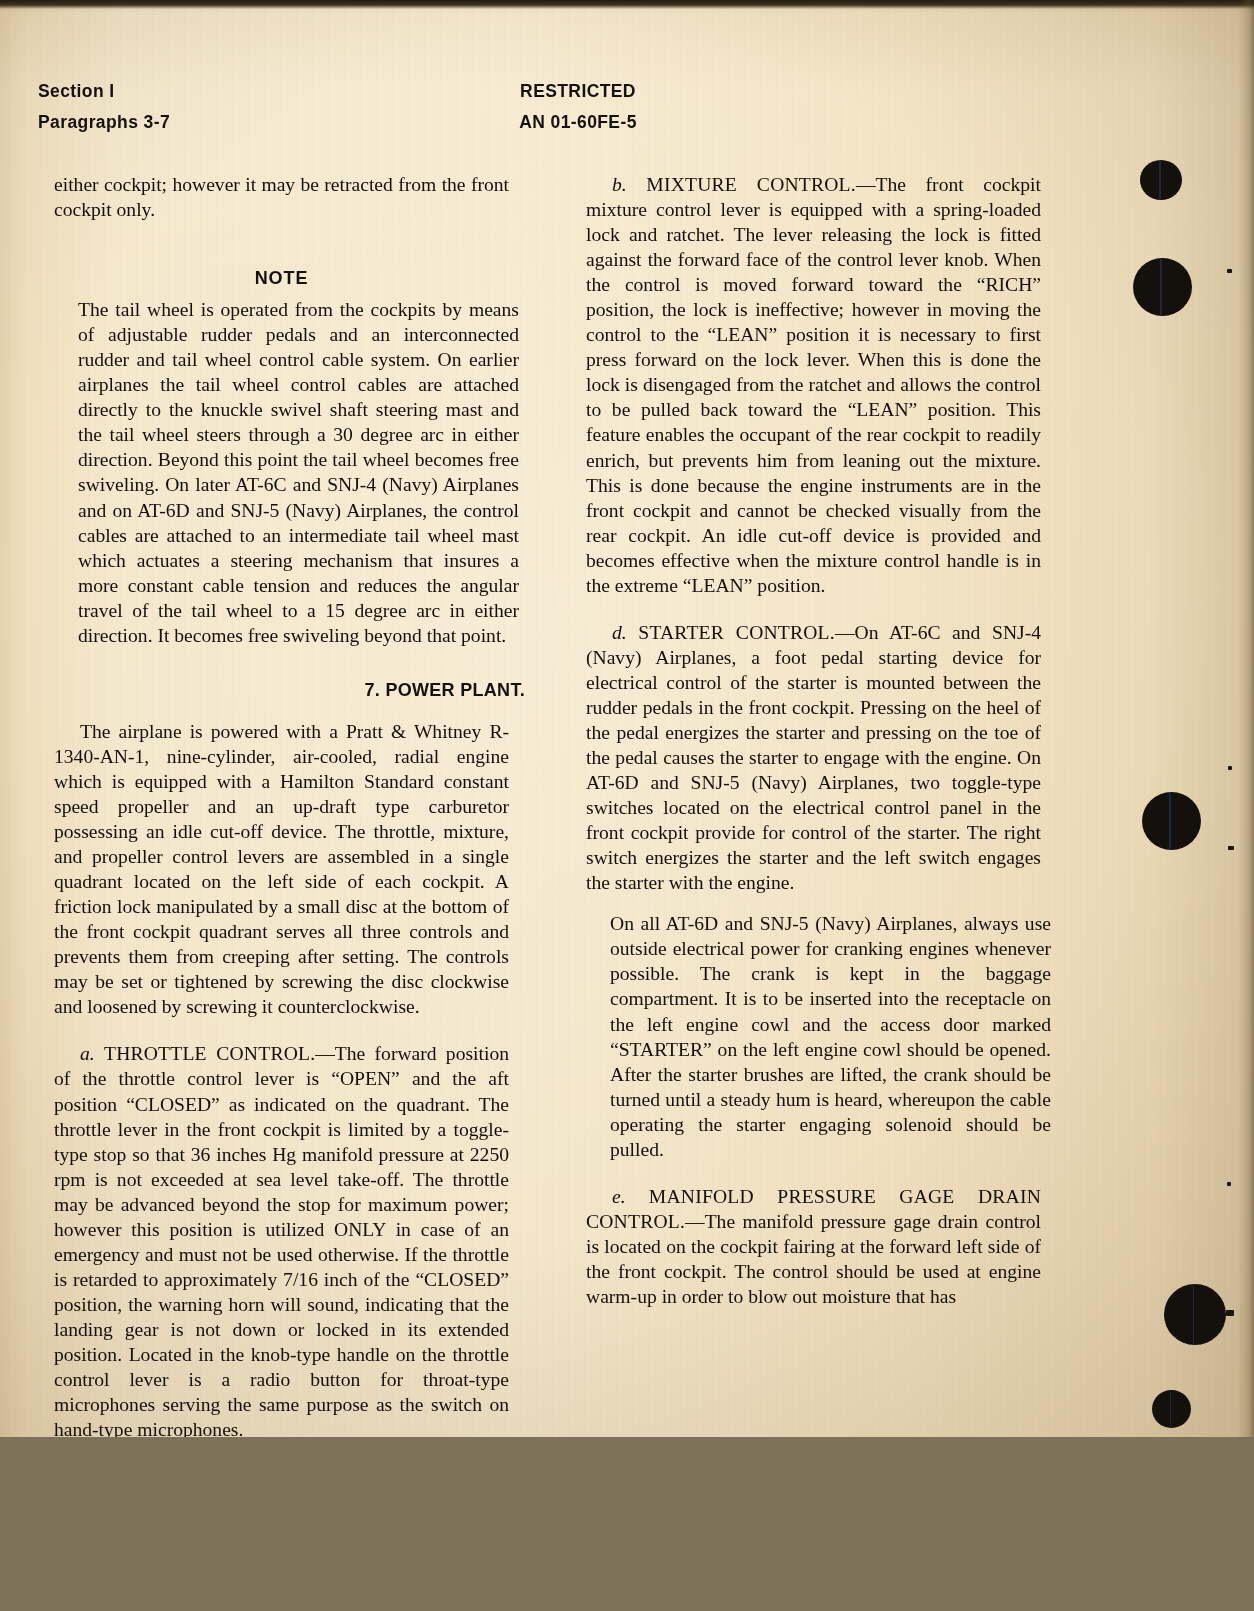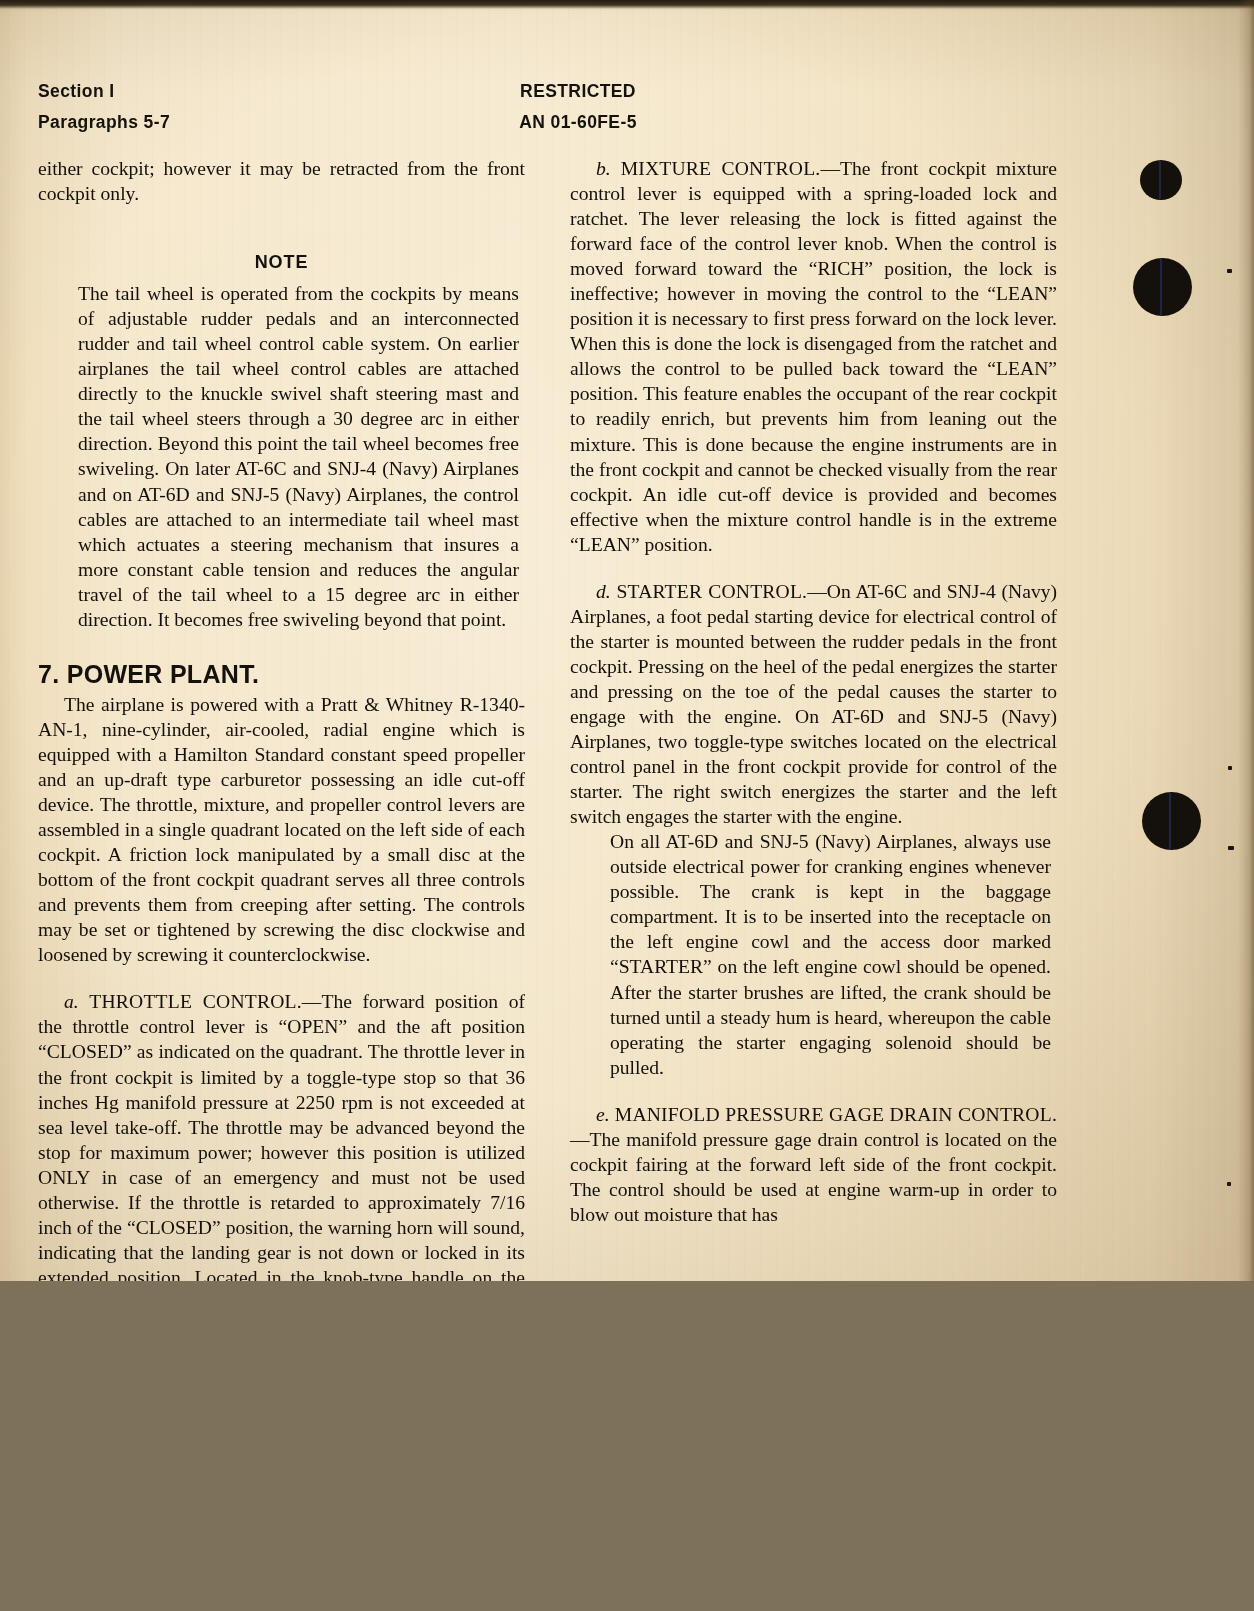--- a/index.html
+++ b/index.html
@@ -3,21 +3,21 @@
 <meta charset="utf-8">
 <style>
   html, body {
     margin: 0;
     padding: 0;
     background: #7d7259;
   }
   .page {
     position: relative;
     width: 1254px;
-    height: 1281px;
+    height: 1437px;
     overflow: hidden;
     background: #bef264;
     font-family: "Liberation Serif", serif;
     text-decoration: underline;
   }
   
   .paper-base {
     position: absolute;
     inset: 0;
     background:
@@ -117,21 +117,21 @@
     font-size: 19.6px;
     line-height: 25.05px;
     color: #141009;
     text-align: justify;
     text-justify: inter-word;
   }
   .col.left  { left: 38px; }
   .col.right { left: 570px; }
 
   .col p {
-    margin: 0;
+    margin: 16px;
     text-indent: 0;
   }
   .col p.ind { text-indent: 26px; }
   .col p.gap { margin-top: 22px; }
 
   .blockhead {
     margin: 44px 0 6px 0;
     text-align: center;
     font-family: "Liberation Sans", sans-serif;
     font-weight: bold;
@@ -143,24 +143,24 @@
     margin: 0 0 0 0;
     padding: 0 6px 0 40px;
     text-align: justify;
   }
   .boxed p { margin: 0; }
 
   .secthead {
     margin: 30px 0 5px 0;
     font-family: "Liberation Sans", sans-serif;
     font-weight: bold;
-    font-size: 25px;
+    font-size: 18px;
     letter-spacing: 0.3px;
     color: #15110c;
-    text-align: left;
+    text-align: right;
   }
 
   .runin {
     font-variant: normal;
     letter-spacing: 0.2px;
   }
   .lead {
     font-style: italic;
     font-weight: normal;
   }
@@ -224,21 +224,21 @@
   <div class="streaks"></div>
   <div class="vignette"></div>
   <div class="topedge"></div>
   <div class="rightedge"></div>
 
   <div class="content">
 
     <div class="runhead">
       <div class="left">
         <div>Section I</div>
-        <div>Paragraphs 5-7</div>
+        <div>Paragraphs 3-7</div>
       </div>
       <div class="mid">
         <div>RESTRICTED</div>
         <div>AN 01-60FE-5</div>
       </div>
     </div>
 
     <div class="col left">
 
       <p>either cockpit; however it may be retracted from the front cockpit only.</p>

